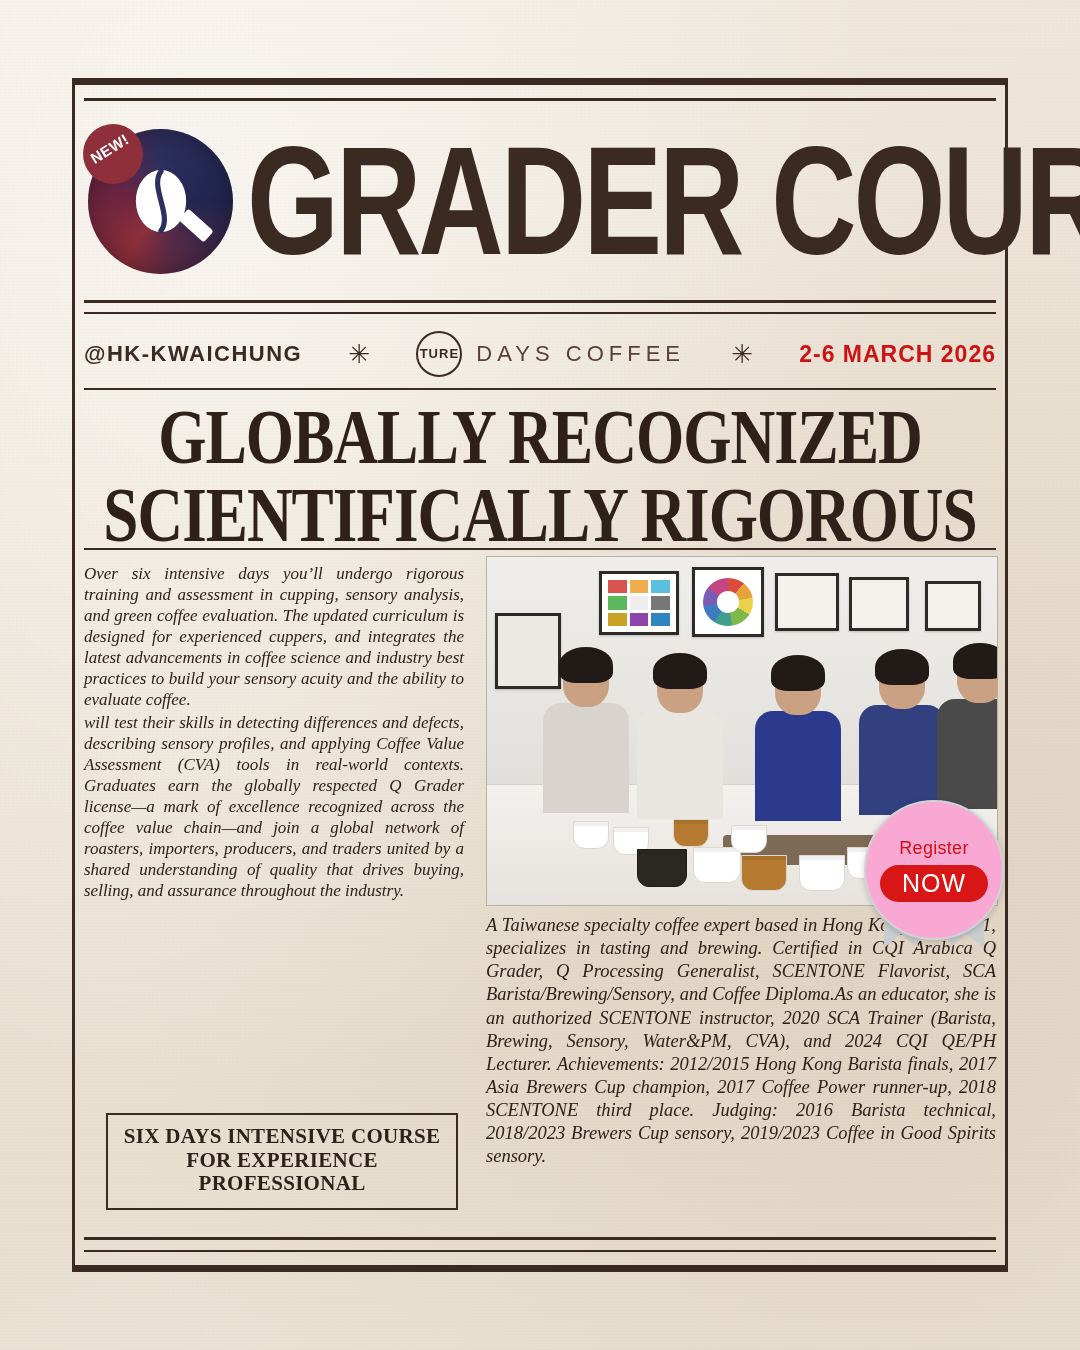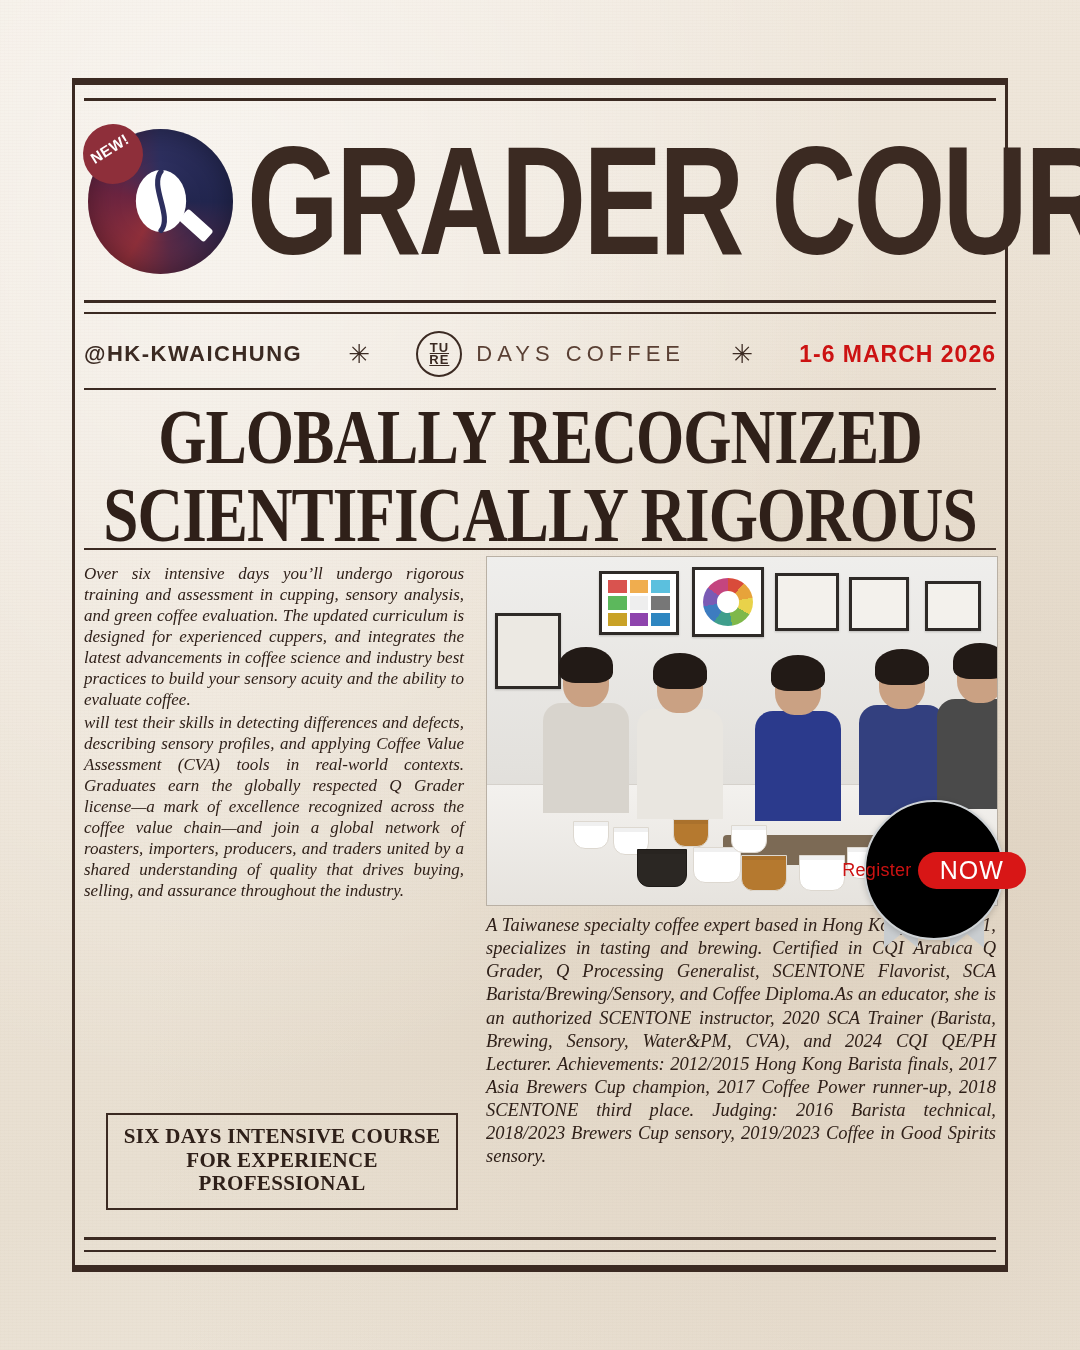--- a/index.html
+++ b/index.html
@@ -167,29 +167,27 @@
     display: flex;
     align-items: center;
     gap: 14px;
   }
   .brand-mark {
     width: 42px;
     height: 42px;
     border-radius: 50%;
     border: 2.5px solid #3b2a22;
     display: flex;
-    flex-direction: column;
     align-items: center;
     justify-content: center;
     line-height: .95;
     font-size: 13px;
     font-weight: bold;
     color: #3b2a22;
     letter-spacing: 1px;
-    text-decoration: underline;
   }
   .brand-name {
     font-size: 22px;
     letter-spacing: 5px;
     color: #5a4034;
   }
   .dates {
     font-weight: bold;
     font-size: 23px;
     letter-spacing: 1px;
@@ -366,24 +364,24 @@
     z-index: 5;
   }
   .ribbon {
     position: absolute;
     background: #c9cdd0;
   }
   .badge-circle {
     position: absolute;
     inset: 6px;
     border-radius: 50%;
-    background: #000000;
+    background: #f9a8d4;
     border: 2px solid #cfd3d6;
     display: flex;
-    flex-direction: row;
+    flex-direction: column;
     align-items: center;
     justify-content: center;
     gap: 6px;
     box-shadow: 0 2px 6px rgba(0,0,0,.18);
   }
   .badge-top {
     font-family: "Liberation Sans", sans-serif;
     font-size: 18px;
     color: #cc1212;
     letter-spacing: .3px;
@@ -467,21 +465,21 @@
     <div class="handle">@HK-KWAICHUNG</div>
     <div class="star">✳</div>
     <div class="brand">
       <div class="brand-mark">
         <div>TU</div>
         <div>RE</div>
       </div>
       <div class="brand-name">DAYS COFFEE</div>
     </div>
     <div class="star">✳</div>
-    <div class="dates">1-6 MARCH 2026</div>
+    <div class="dates">2-6 MARCH 2026</div>
   </div>
 
   <div class="headline">
     <span class="l1">GLOBALLY RECOGNIZED</span>
     <span class="l2">SCIENTIFICALLY RIGOROUS</span>
   </div>
 
   <div class="cols">
 
     <div class="col-left">

